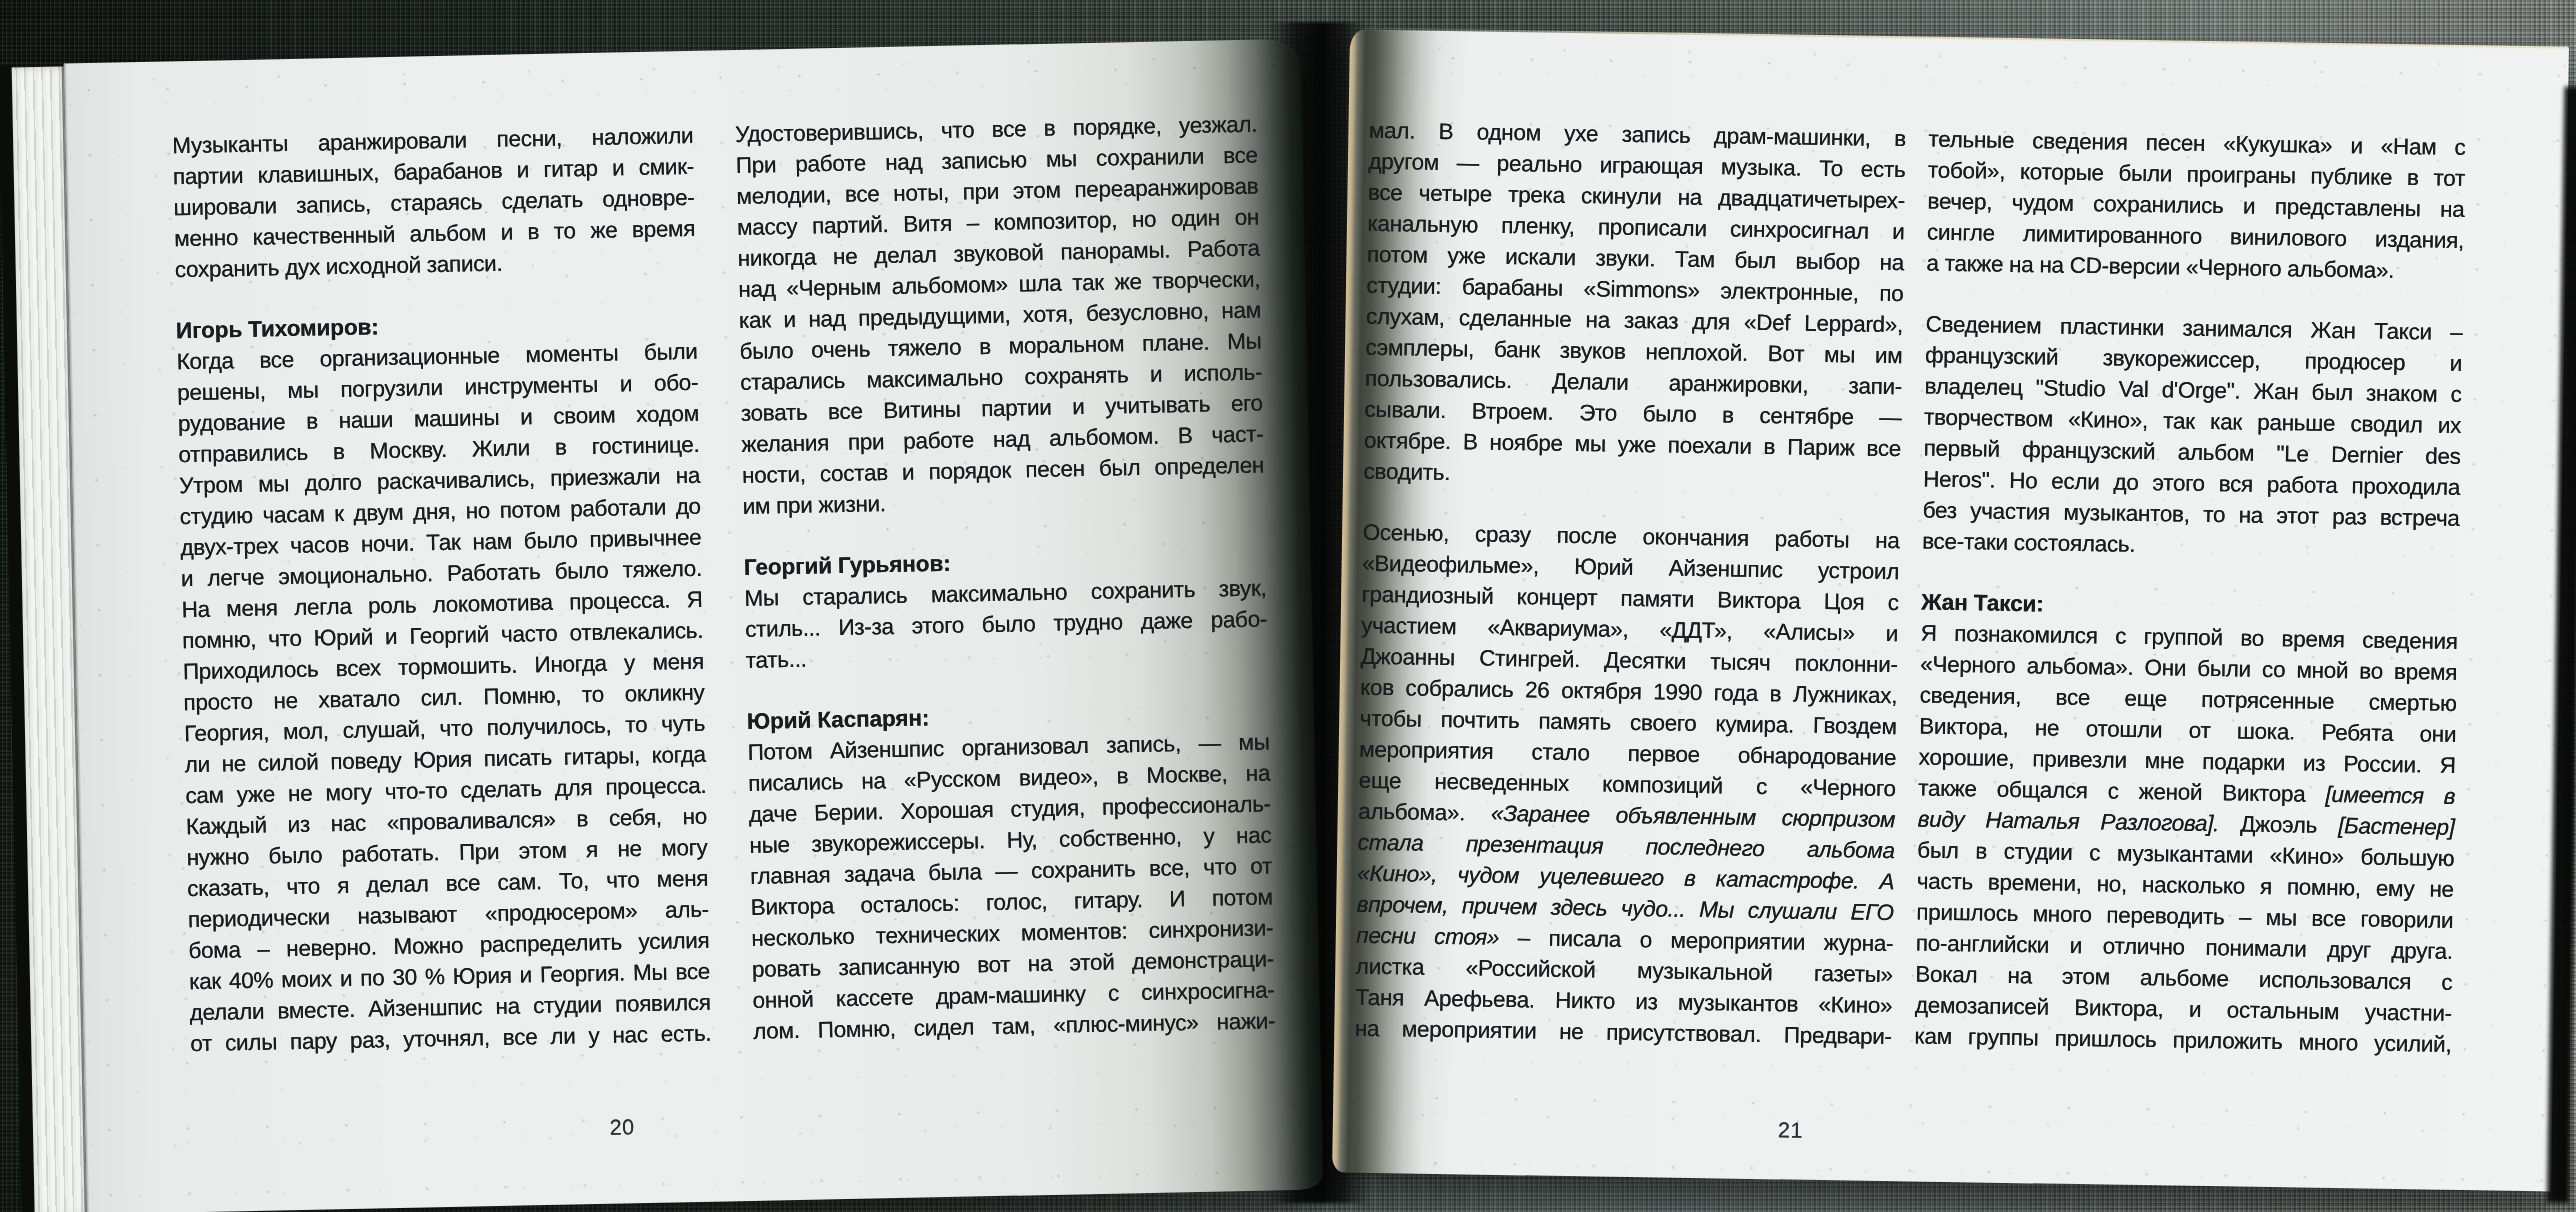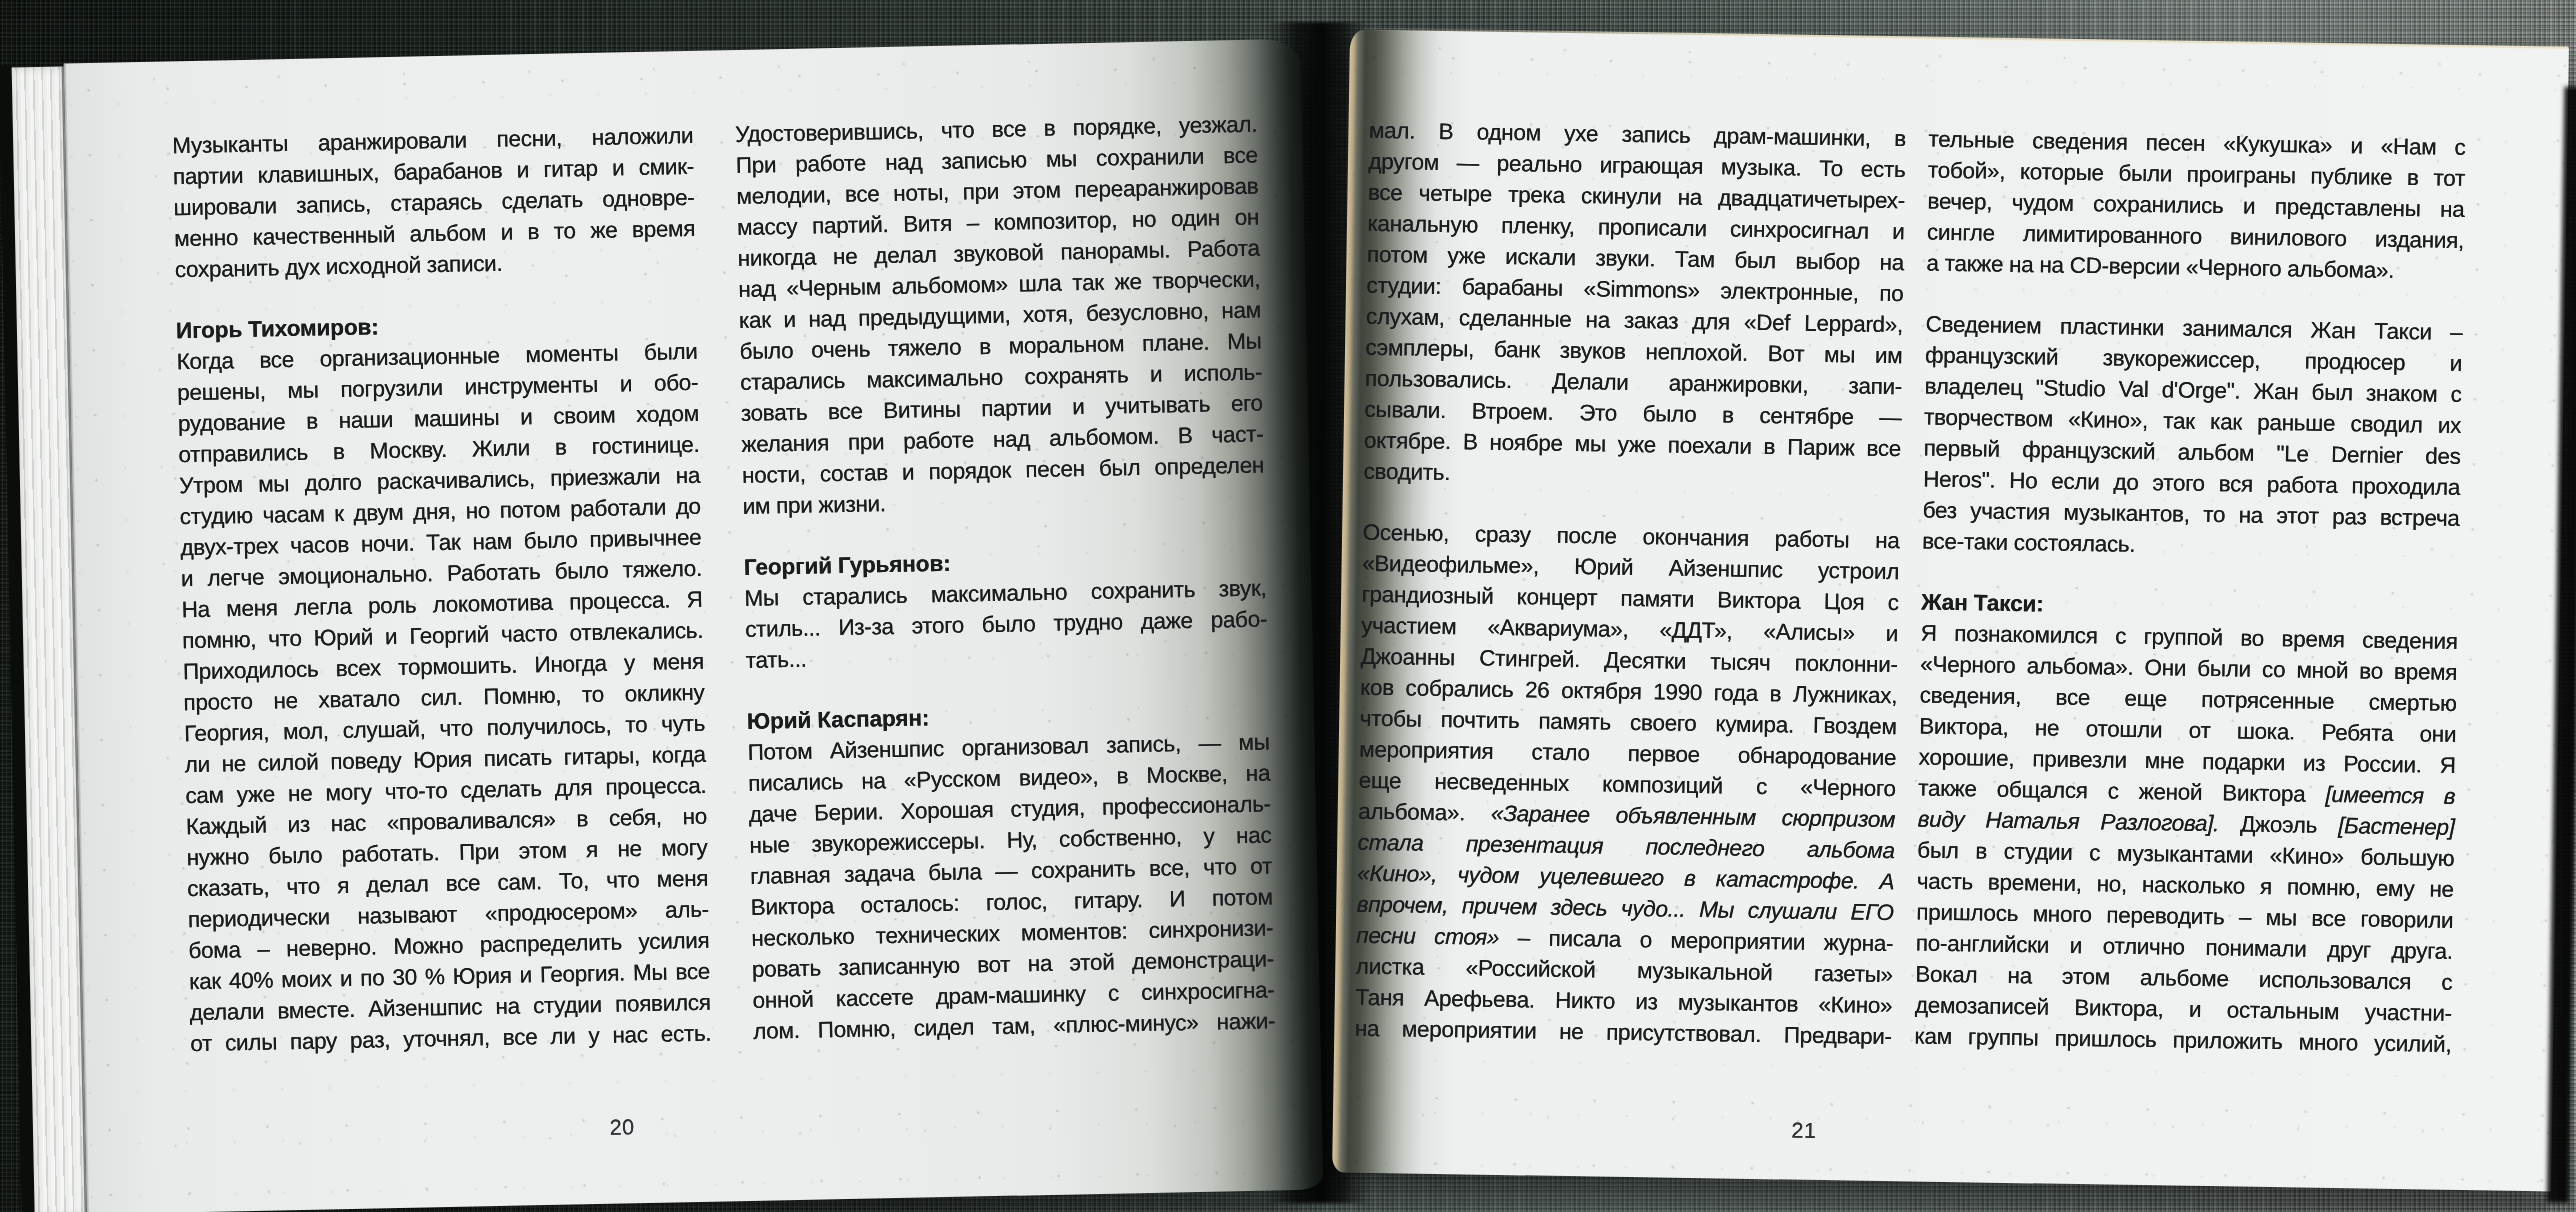--- a/index.html
+++ b/index.html
@@ -68,21 +68,21 @@
   .it{font-style:italic;}
 
   #lp-col1{left:107px;top:69px;width:521px;}
   #lp-col2{left:670px;top:69px;width:522px;}
   #rp-col1{left:20.4px;top:85px;width:537px;}
   #rp-col2{left:580px;top:85px;width:537px;}
 
   .pagenum{position:absolute;width:86px;text-align:center;color:#2f3236;
     font-size:21.5px;line-height:21.5px;letter-spacing:0.5px;text-shadow:0.2px 0 0 currentColor;}
   #pagenum-left{left:494px;top:1065px;}
-  #pagenum-right{left:428px;top:1084px;}
+  #pagenum-right{left:384px;top:1084px;text-align:right;}
 </style>
 </head>
 <body>
 
 <div id="stage">
   <div id="fabric"></div>
   <div id="gutter"></div>
 
   <div class="page" id="left-page">
     <div id="cover-edge"></div>

